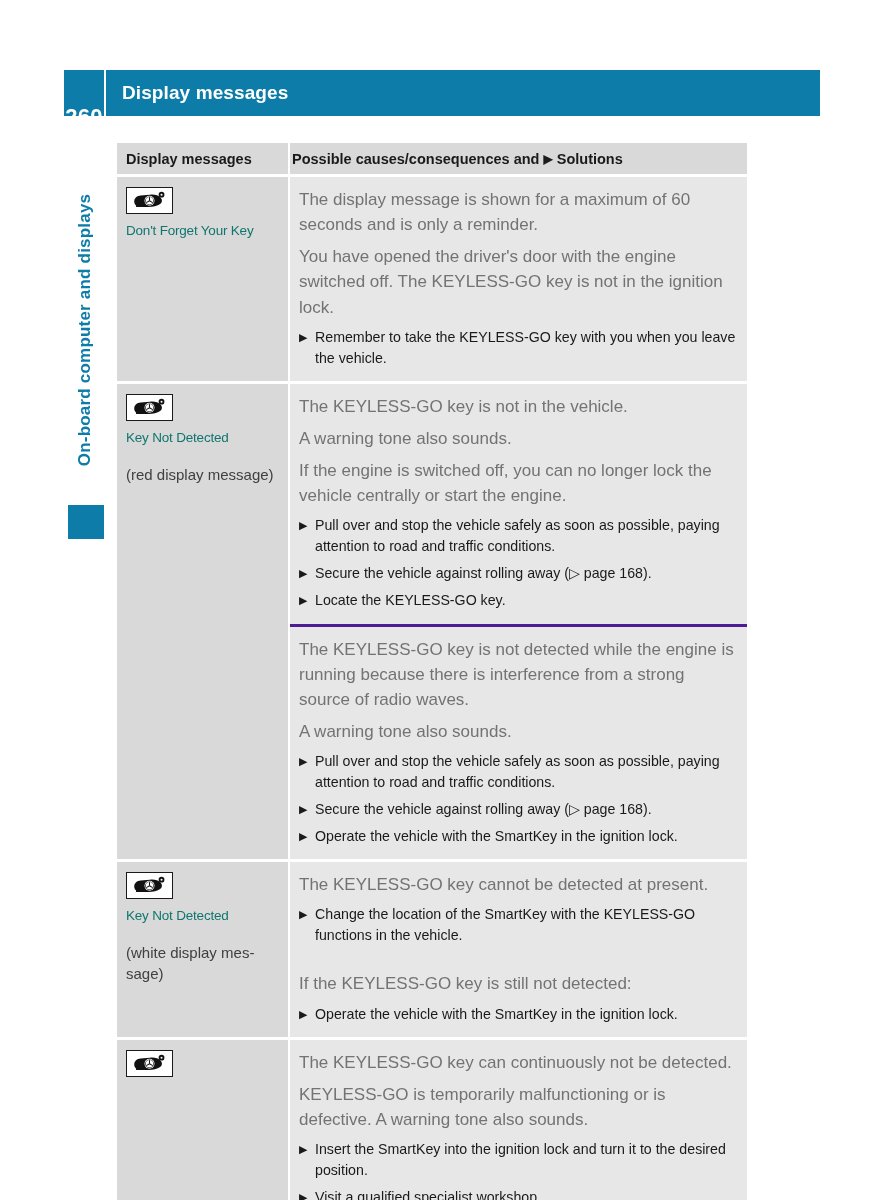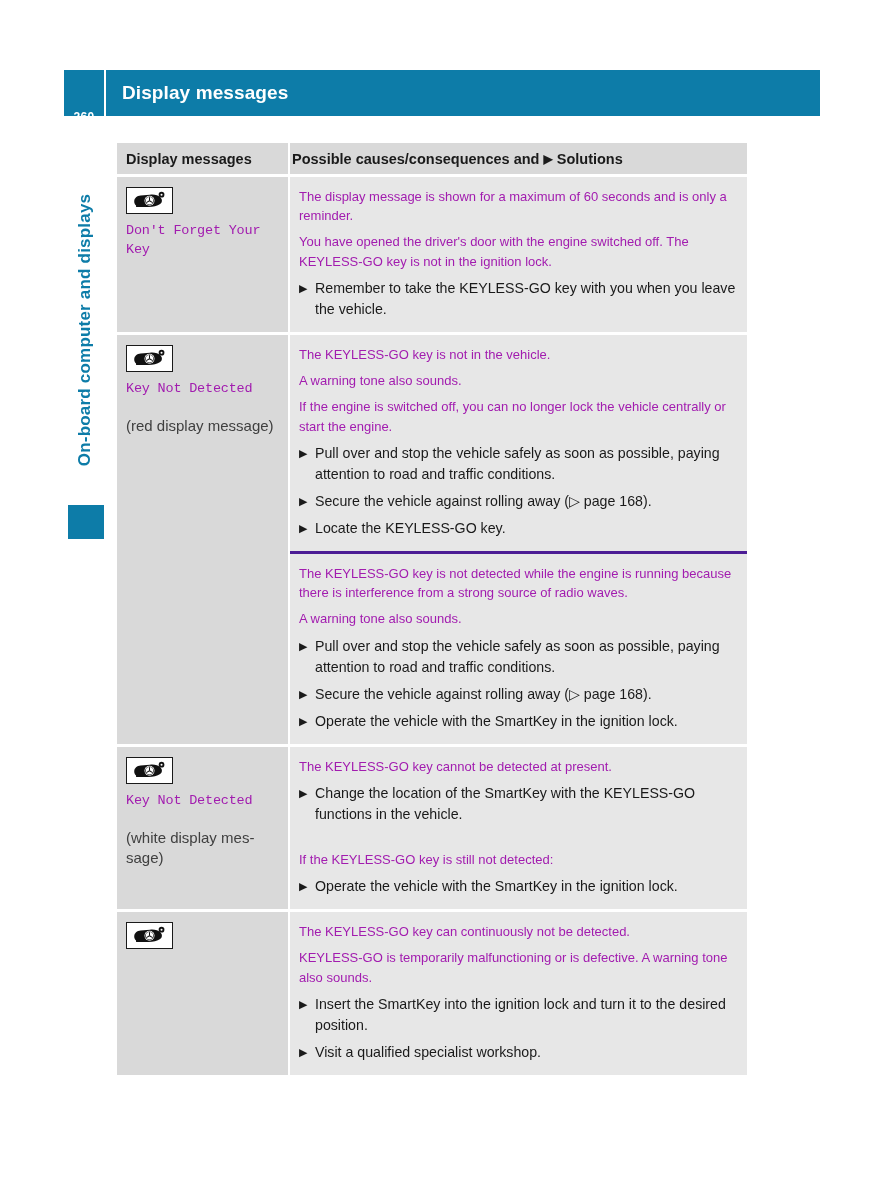--- a/index.html
+++ b/index.html
@@ -27,21 +27,21 @@
     width: 756px;
     height: 46px;
     background: #0d7ca8;
     display: flex;
     align-items: center;
   }
   .page-number {
     width: 40px;
     text-align: center;
     color: #ffffff;
-    font-size: 12px;
+    font-size: 22px;
     font-weight: bold;
     letter-spacing: 0.3px;
     flex: none;
     margin-top: 47px;
   }
   .header-divider {
     width: 2px;
     height: 46px;
     background: #ffffff;
     flex: none;
@@ -149,40 +149,40 @@
     height: 27px;
     border: 1.5px solid #1a1a1a;
     background: #ffffff;
     display: block;
     margin-bottom: 7px;
   }
   .key-icon svg { display: block; width: 100%; height: 100%; }
 
   
   .msg-code {
-    font-family: Liberation Mono, monospace;
+    font-family: Liberation Sans, sans-serif;
     font-size: 13.5px;
     line-height: 1.42;
-    color: #a21caf;
+    color: #0f766e;
     white-space: pre-line;
     letter-spacing: -0.2px;
   }
   .msg-note {
     font-size: 15px;
     line-height: 1.35;
     color: #404040;
     margin-top: 18px;
     white-space: pre-line;
   }
 
   
   .para {
-    font-size: 13px;
+    font-size: 17px;
     line-height: 1.48;
-    color: #a21caf;
+    color: #737373;
     margin-bottom: 7px;
   }
   .para:last-child { margin-bottom: 0; }
 
   .bullet {
     position: relative;
     font-size: 14.2px;
     line-height: 1.48;
     color: #1a1a1a;
     padding-left: 16px;

